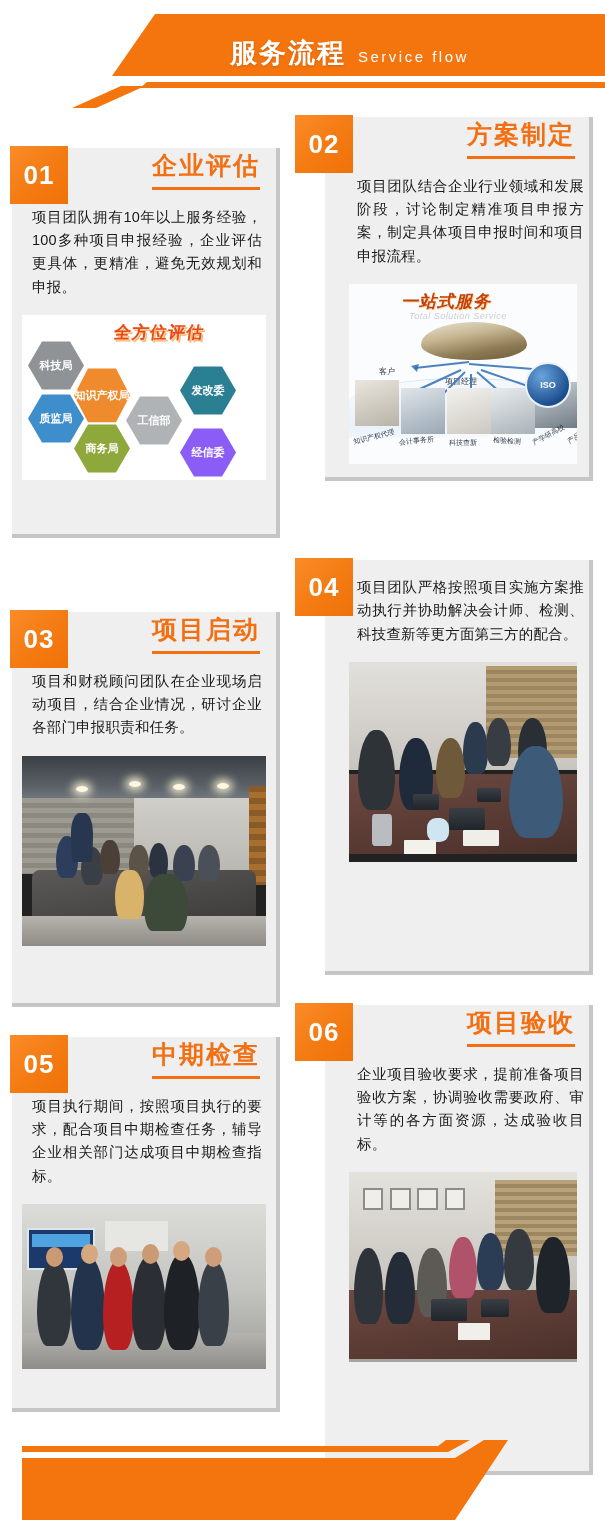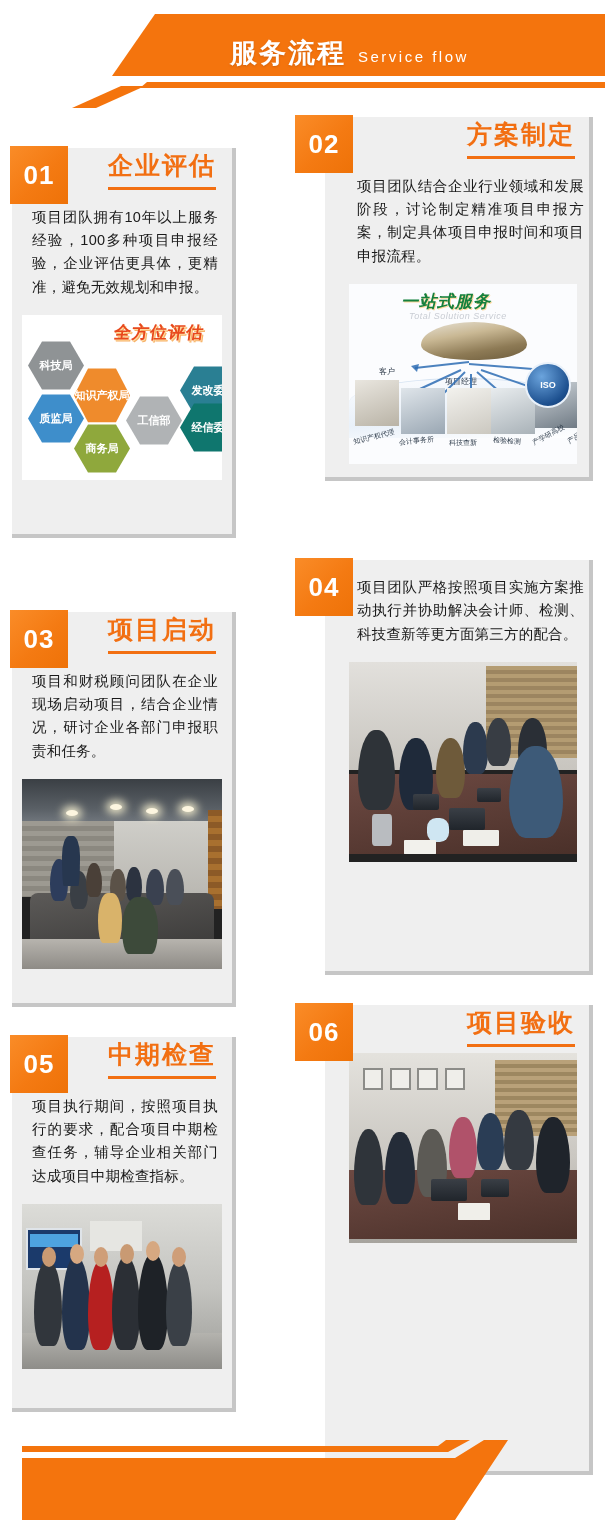--- a/index.html
+++ b/index.html
@@ -33,21 +33,21 @@
   .footer { position:absolute; left:0; top:1420px; width:605px; height:118px; }
   .footer svg { position:absolute; left:0; top:0; }
 
   
   .card {
     position:absolute;
     background:#efefef;
     border-right:4px solid #c6c6c6;
     border-bottom:4px solid #c6c6c6;
   }
-  .card.left  { left:12px;  width:224px; }
+  .card.left  { left:12px;  width:268px; }
   .card.right { left:325px; width:268px; }
 
   .row1 { top:148px; }
   .row2 { top:592px;margin-top:20px; }
   .row3 { top:1037px; }
   .row1r { top:117px; }
   .row2r { top:560px; }
   .row3r { top:1005px; }
 
   .card.left.row1  { height:390px; }
@@ -114,21 +114,21 @@
     clip-path: polygon(25% 2%, 75% 2%, 100% 50%, 75% 98%, 25% 98%, 0% 50%);
     display:flex; align-items:center; justify-content:center;
     color:#fff; font-size:11px; font-weight:bold; line-height:1.15;
     text-align:center;
   }
 
   
   .oss { height:180px; background:#fbfcfe; position:relative; overflow:hidden; }
   .oss .t-cn {
     position:absolute; left:52px; top:6px;
-    font-size:17px; font-weight:bold; color:#15803d;
+    font-size:17px; font-weight:bold; color:#c2410c;
     font-style:italic; letter-spacing:1px;
     text-shadow: 1px 1px 0 #ffd9a0;
   }
   .oss .t-en {
     position:absolute; left:60px; top:27px;
     font-size:9px; color:#c9cdd4; font-style:italic; letter-spacing:.5px;
   }
   .oss .photo-top {
     position:absolute; left:72px; top:38px; width:106px; height:38px;
     background: linear-gradient(170deg,#e7e2d6 0%, #c9b894 35%, #8d7a55 70%, #6d5c3c 100%);
@@ -239,21 +239,21 @@
     <div class="card-body">项目团队拥有10年以上服务经验，100多种项目申报经验，企业评估更具体，更精准，避免无效规划和申报。</div>
     <div class="media">
       <div class="hexwrap">
         <div class="hdr">全方位评估</div>
         <div class="hex" style="left:6px;  top:25px; background:#8f9395;">科技局</div>
         <div class="hex" style="left:52px; top:52px; background:#ef8b2c; height:56px;">知识产权局</div>
         <div class="hex" style="left:6px;  top:78px; background:#3e8ecb;">质监局</div>
         <div class="hex" style="left:52px; top:108px; background:#8fa83c;">商务局</div>
         <div class="hex" style="left:104px;top:80px; background:#b0b3b5;">工信部</div>
         <div class="hex" style="left:158px;top:50px; background:#2a7f93;">发改委</div>
-        <div class="hex" style="left:158px;top:87px;background:#0f766e;">经信委</div>
+        <div class="hex" style="left:158px;top:112px;background:#8b5cf6;">经信委</div>
       </div>
     </div>
   </div>
 
   <div class="card right row1r">
     <div class="badge b-right">02</div>
     <div class="card-head">
       <span class="card-title">方案制定</span>
     </div>
     <div class="card-body">项目团队结合企业行业领域和发展阶段，讨论制定精准项目申报方案，制定具体项目申报时间和项目申报流程。</div>
@@ -390,20 +390,21 @@
         <div class="p" style="left:75%; top:26%; width:7%;  height:12%; background:#cf9e78; border-radius:50%;"></div>
       </div>
     </div>
   </div>
 
   <div class="card right row3r">
     <div class="badge b-right">06</div>
     <div class="card-head">
       <span class="card-title">项目验收</span>
     </div>
+    <div class="card-body">企业项目验收要求，提前准备项目验收方案，协调验收需要政府、审计等的各方面资源，达成验收目标。</div>
     <div class="media">
       <div class="photo photoB" style="height:190px;">
         <div style="position:absolute;inset:0;background:linear-gradient(180deg,#e4e2dd 0%,#cac7c1 55%,#a6a39d 100%);"></div>
         <div style="position:absolute;right:0;top:4%;width:36%;height:40%;background:repeating-linear-gradient(180deg,#b9a179 0 4px,#9d8760 4px 8px);"></div>
         <div style="position:absolute;left:6%;top:8%;width:9%;height:12%;background:#efeeea;border:2px solid #8c8c88;"></div>
         <div style="position:absolute;left:18%;top:8%;width:9%;height:12%;background:#efeeea;border:2px solid #8c8c88;"></div>
         <div style="position:absolute;left:30%;top:8%;width:9%;height:12%;background:#efeeea;border:2px solid #8c8c88;"></div>
         <div style="position:absolute;left:42%;top:8%;width:9%;height:12%;background:#efeeea;border:2px solid #8c8c88;"></div>
         <div class="deskB" style="bottom:2%;height:36%;"></div>
         <div class="p" style="left:2%;  top:40%; width:13%; height:40%; background:#2f343a;"></div>

